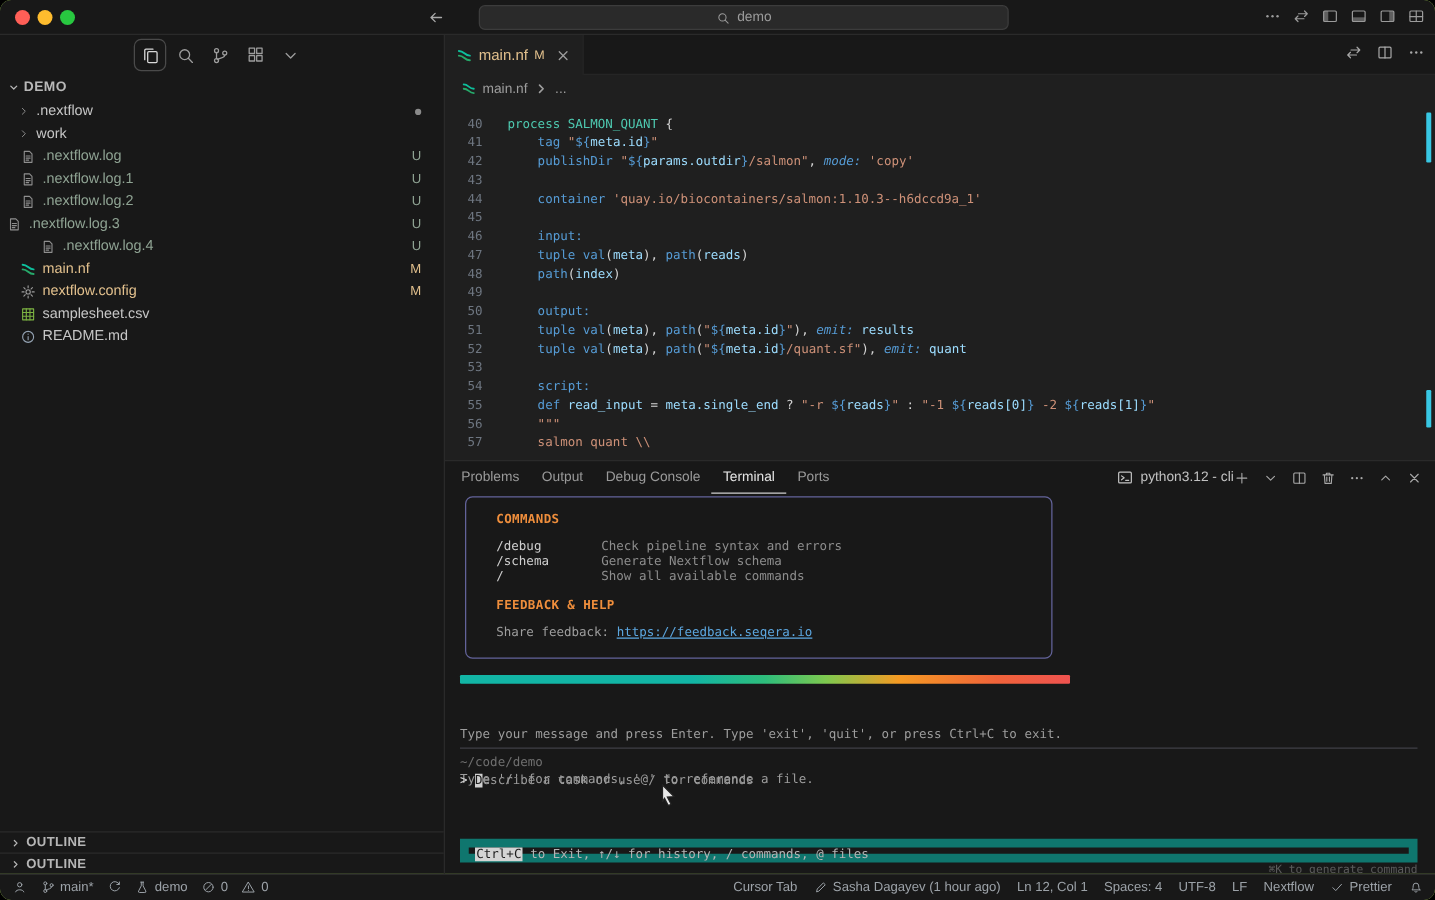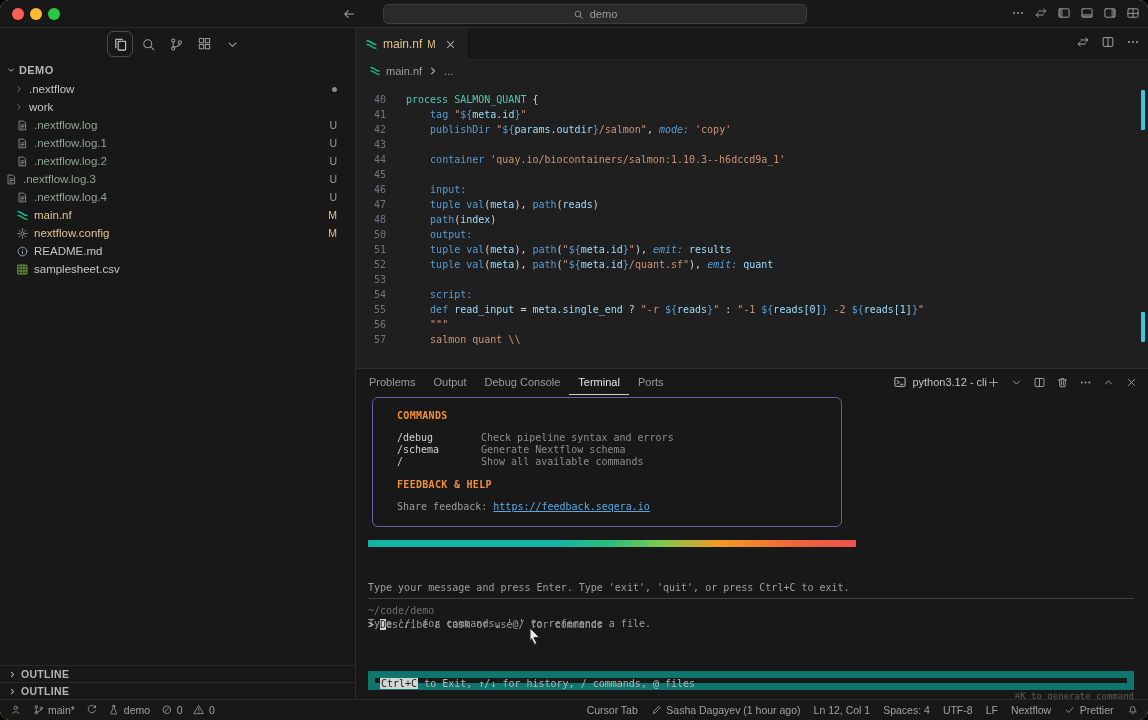--- a/index.html
+++ b/index.html
@@ -278,21 +278,21 @@
         <div class="tree-row dim" style="padding-left: 5px;">
           <span class="icn tree-icn fi-log">
             <svg viewBox="0 0 16 16" fill="none" stroke="currentColor" stroke-width="1.1" stroke-linecap="round" stroke-linejoin="round">
               <path d="M4.2 2.6h5.2l2.4 2.4v8.4H4.2z"></path>
               <path d="M6 7.2h4M6 9.2h4M6 11.2h2.5"></path>
             </svg>
           </span>
           <span class="lbl">.nextflow.log.3</span>
           <span class="badge">U</span>
         </div>
-        <div class="tree-row dim" style="padding-left: 16px;">
+        <div class="tree-row dim" style="padding-left: 32px;">
           <span class="icn tree-icn fi-log">
             <svg viewBox="0 0 16 16" fill="none" stroke="currentColor" stroke-width="1.1" stroke-linecap="round" stroke-linejoin="round">
               <path d="M4.2 2.6h5.2l2.4 2.4v8.4H4.2z"></path>
               <path d="M6 7.2h4M6 9.2h4M6 11.2h2.5"></path>
             </svg>
           </span>
           <span class="lbl">.nextflow.log.4</span>
           <span class="badge">U</span>
         </div>
         <div class="tree-row mod" style="padding-left: 16px;">
@@ -309,36 +309,36 @@
           <span class="icn tree-icn fi-gear">
             <svg viewBox="0 0 16 16" fill="none" stroke="currentColor" stroke-width="1.1" stroke-linecap="round" stroke-linejoin="round">
               <circle cx="8" cy="8" r="2.1"></circle>
               <path d="M8 2v2M8 12v2M2 8h2M12 8h2M3.8 3.8l1.4 1.4M10.8 10.8l1.4 1.4M12.2 3.8l-1.4 1.4M5.2 10.8l-1.4 1.4"></path>
             </svg>
           </span>
           <span class="lbl">nextflow.config</span>
           <span class="badge">M</span>
         </div>
         <div class="tree-row" style="padding-left: 16px;">
+          <span class="icn tree-icn fi-grid">
+            <svg viewBox="0 0 16 16" fill="none" stroke="currentColor" stroke-width="1.1" stroke-linecap="round" stroke-linejoin="round">
+              <rect x="2.6" y="2.6" width="10.8" height="10.8"></rect>
+              <path d="M2.6 6.2h10.8M2.6 9.8h10.8M6.2 2.6v10.8M9.8 2.6v10.8"></path>
+            </svg>
+          </span>
+          <span class="lbl">samplesheet.csv</span>
+        </div>
+        <div class="tree-row" style="padding-left: 16px;">
           <span class="icn tree-icn fi-info">
             <svg viewBox="0 0 16 16" fill="none" stroke="currentColor" stroke-width="1.1" stroke-linecap="round" stroke-linejoin="round">
               <circle cx="8" cy="8" r="5.4"></circle>
               <path d="M8 5.2v.2M8 7.6v3.2"></path>
             </svg>
           </span>
           <span class="lbl">README.md</span>
-        </div>
-        <div class="tree-row" style="padding-left: 16px;">
-          <span class="icn tree-icn fi-grid">
-            <svg viewBox="0 0 16 16" fill="none" stroke="currentColor" stroke-width="1.1" stroke-linecap="round" stroke-linejoin="round">
-              <rect x="2.6" y="2.6" width="10.8" height="10.8"></rect>
-              <path d="M2.6 6.2h10.8M2.6 9.8h10.8M6.2 2.6v10.8M9.8 2.6v10.8"></path>
-            </svg>
-          </span>
-          <span class="lbl">samplesheet.csv</span>
         </div>
       </div>
     <div class="sidebar-bottom">
       <div class="side-section">
         <span class="icn">
             <svg viewBox="0 0 16 16" fill="none" stroke="currentColor" stroke-width="1.8" stroke-linecap="round" stroke-linejoin="round">
               <path d="M6.2 4.2 10 8l-3.8 3.8"></path>
             </svg>
           </span>
         <span>OUTLINE</span>
@@ -436,20 +436,24 @@
           <span class="ln">46</span>
           <span class="lc"><span class="p">    </span><span class="k">input:</span></span>
         </div>
         <div class="line">
           <span class="ln">47</span>
           <span class="lc"><span class="p">    </span><span class="k">tuple </span><span class="k">val</span><span class="p">(</span><span class="v">meta</span><span class="p">), </span><span class="k">path</span><span class="p">(</span><span class="v">reads</span><span class="p">)</span></span>
         </div>
         <div class="line">
           <span class="ln">48</span>
           <span class="lc"><span class="p">    </span><span class="k">path</span><span class="p">(</span><span class="v">index</span><span class="p">)</span></span>
+        </div>
+        <div class="line">
+          <span class="ln">49</span>
+          <span class="lc"></span>
         </div>
         <div class="line">
           <span class="ln">50</span>
           <span class="lc"><span class="p">    </span><span class="k">output:</span></span>
         </div>
         <div class="line">
           <span class="ln">51</span>
           <span class="lc"><span class="p">    </span><span class="k">tuple </span><span class="k">val</span><span class="p">(</span><span class="v">meta</span><span class="p">), </span><span class="k">path</span><span class="p">(</span><span class="s">"</span><span class="k">${</span><span class="v">meta.id</span><span class="k">}</span><span class="s">"</span><span class="p">), </span><span class="i">emit: </span><span class="v">results</span></span>
         </div>
         <div class="line">

